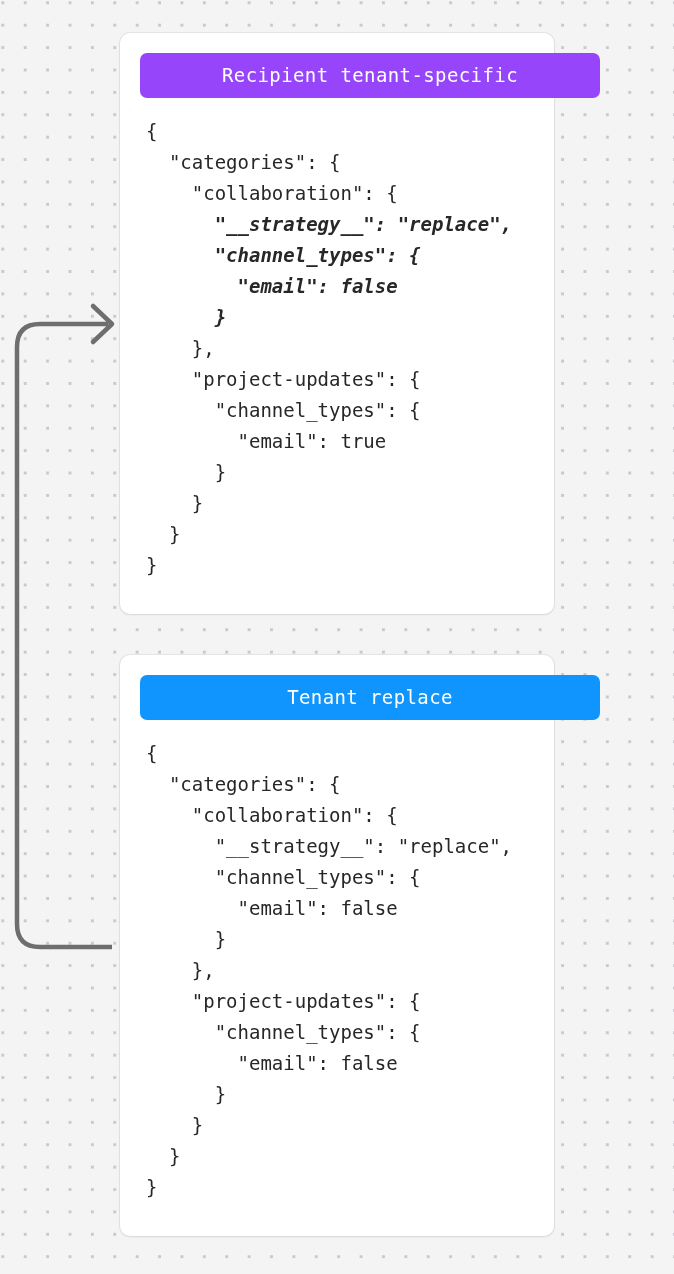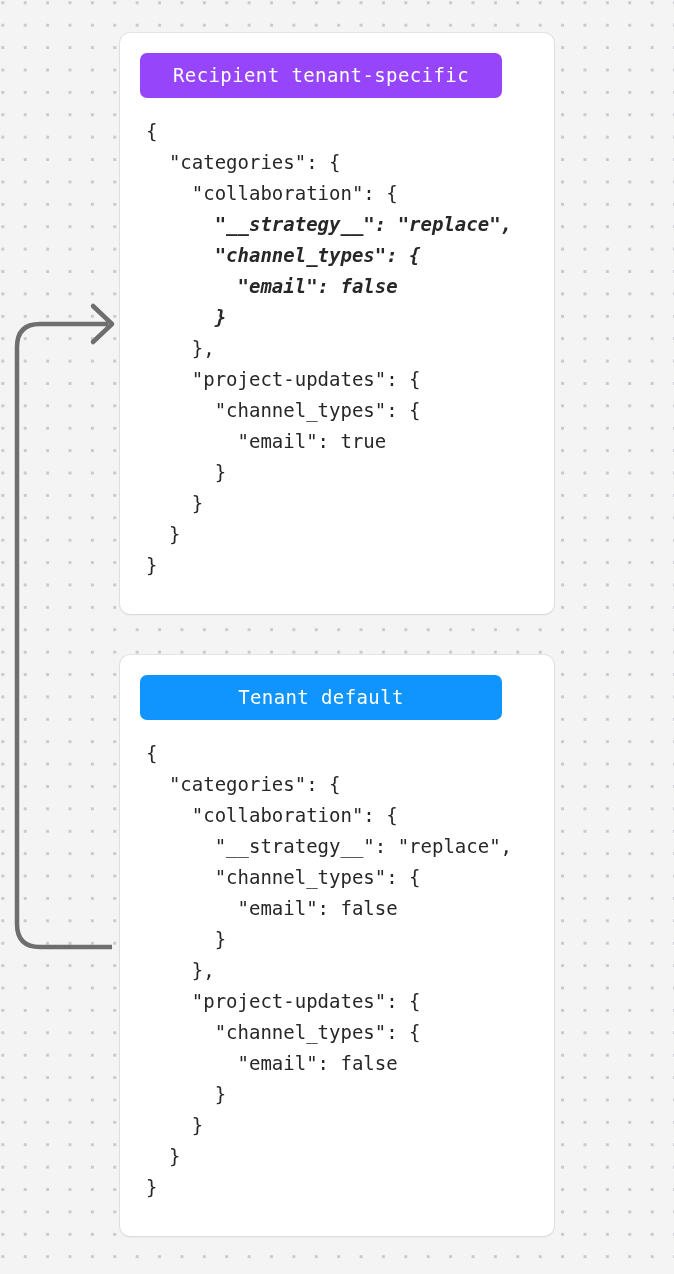--- a/index.html
+++ b/index.html
@@ -38,21 +38,21 @@
     border-radius: 10px;
     box-shadow: 0 0 0 1px rgba(0,0,0,0.055), 0 1px 3px rgba(0,0,0,0.07);
     padding: 20px 20px 24px 20px;
   }
   #card-recipient { top: 33px;  height: 581px; }
   #card-tenant    { top: 655px; height: 581px; }
 
   .badge {
     display: block;
     box-sizing: border-box;
-    width: 362px;
+    width: 460px;
     height: 45px;
     line-height: 45px;
     border-radius: 7px;
     text-align: center;
     color: #ffffff;
     font-family: "DejaVu Sans Mono", "Liberation Mono", monospace;
     font-size: 19px;
     letter-spacing: 0.4px;
     white-space: pre;
   }
@@ -81,15 +81,15 @@
   <path d="M 112 947 L 40 947 Q 17 947 17 924 L 17 347 Q 17 324 40 324 L 108 324" fill="none" stroke="#6e6e6e" stroke-width="4.5" stroke-linecap="butt" stroke-linejoin="round"></path>
   <path d="M 93 306 L 112 324 L 93 342" fill="none" stroke="#6e6e6e" stroke-width="4.5" stroke-linecap="round" stroke-linejoin="round"></path>
 </svg>
 
 <div class="card" id="card-recipient">
   <div class="badge badge-purple" style="background: rgb(150, 69, 250); color: rgb(255, 255, 255);">Recipient tenant-specific</div>
   <pre class="code"><span class="ln">{</span><span class="ln">  "categories": {</span><span class="ln">    "collaboration": {</span><span class="ln em">      "__strategy__": "replace",</span><span class="ln em">      "channel_types": {</span><span class="ln em">        "email": false</span><span class="ln em">      }</span><span class="ln">    },</span><span class="ln">    "project-updates": {</span><span class="ln">      "channel_types": {</span><span class="ln">        "email": true</span><span class="ln">      }</span><span class="ln">    }</span><span class="ln">  }</span><span class="ln">}</span></pre>
 </div>
 
 <div class="card" id="card-tenant">
-  <div class="badge badge-blue" style="background: rgb(15, 149, 253); color: rgb(255, 255, 255);">Tenant default</div>
+  <div class="badge badge-blue" style="background: rgb(15, 149, 253); color: rgb(255, 255, 255);">Tenant replace</div>
   <pre class="code"><span class="ln">{</span><span class="ln">  "categories": {</span><span class="ln">    "collaboration": {</span><span class="ln">      "__strategy__": "replace",</span><span class="ln">      "channel_types": {</span><span class="ln">        "email": false</span><span class="ln">      }</span><span class="ln">    },</span><span class="ln">    "project-updates": {</span><span class="ln">      "channel_types": {</span><span class="ln">        "email": false</span><span class="ln">      }</span><span class="ln">    }</span><span class="ln">  }</span><span class="ln">}</span></pre>
 </div>
 
 </body></html>

